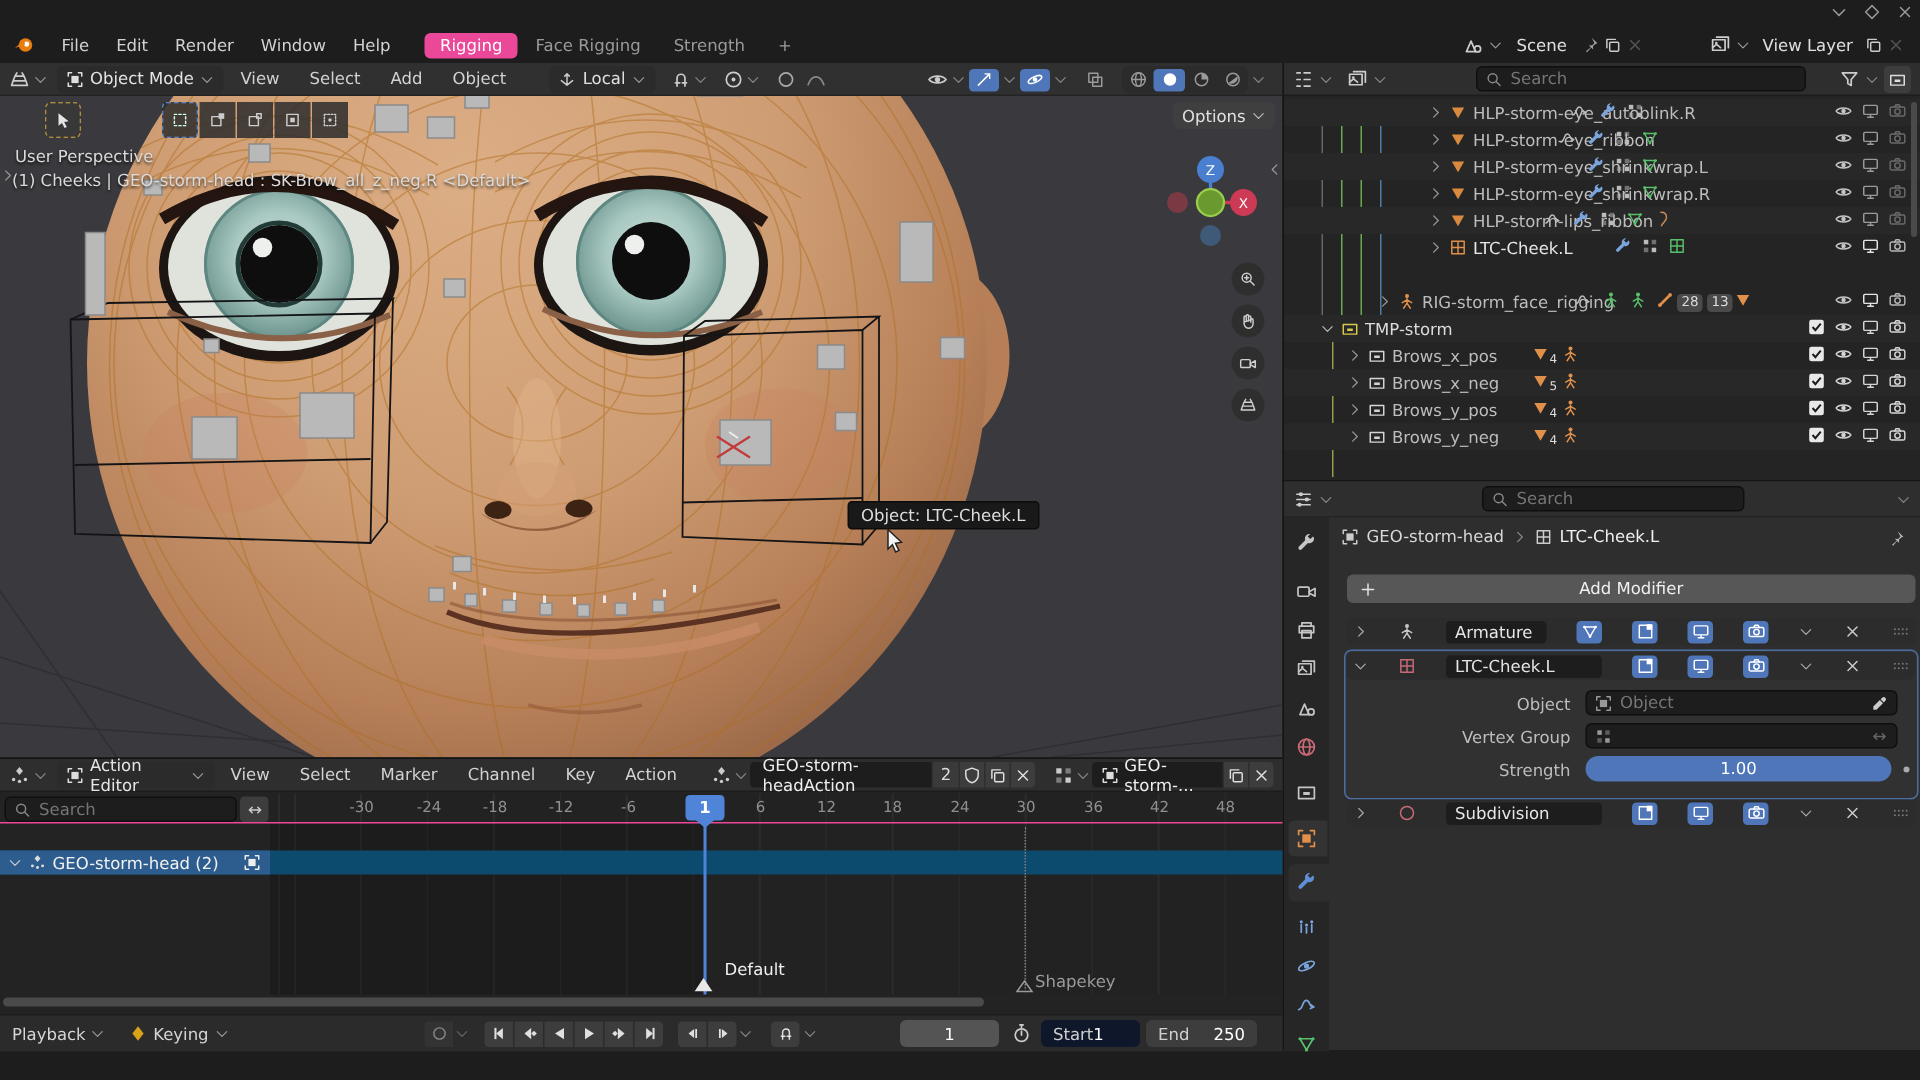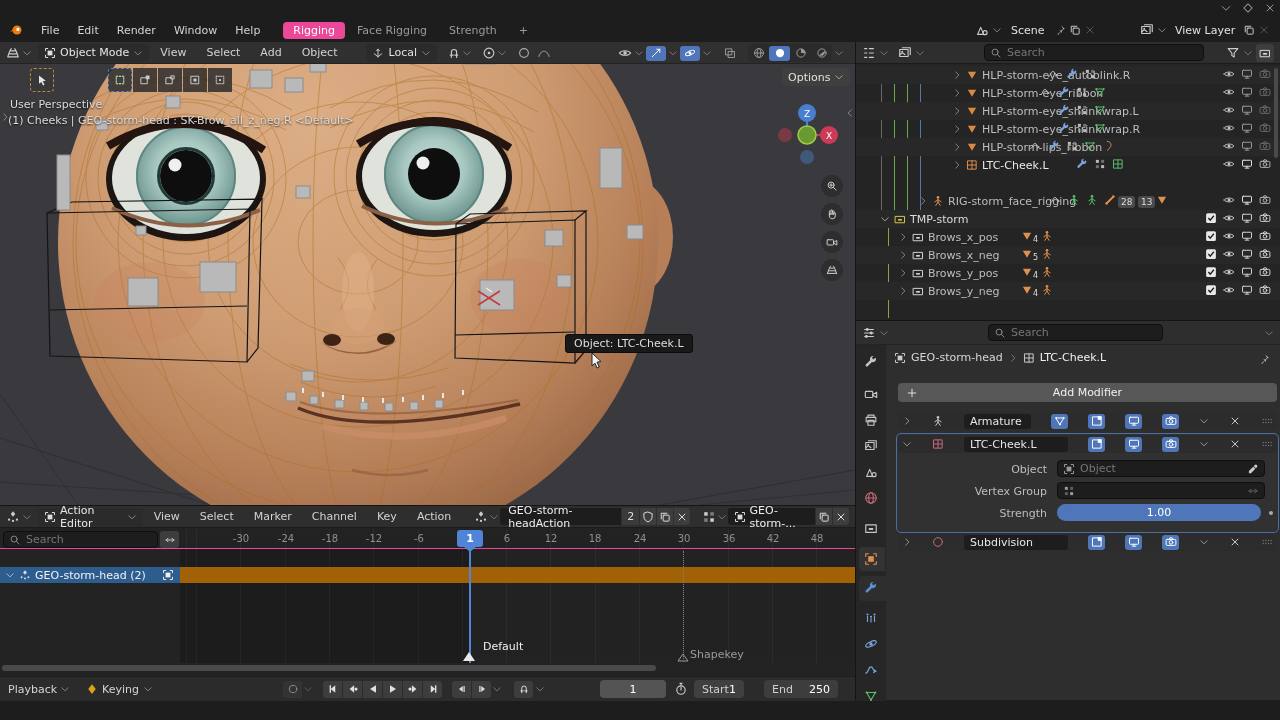--- a/index.html
+++ b/index.html
@@ -1334,21 +1334,21 @@
       <span class="rnum" style="left:490px">6</span>
       <span class="rnum" style="left:534px">12</span>
       <span class="rnum" style="left:578px">18</span>
       <span class="rnum" style="left:623px">24</span>
       <span class="rnum" style="left:667px">30</span>
       <span class="rnum" style="left:712px">36</span>
       <span class="rnum" style="left:756px">42</span>
       <span class="rnum" style="left:800px">48</span>
     </div>
 
-    <div class="a bar" style="left:0;top:61px;width:855px;height:16px;background:#a16207">
+    <div class="a bar" style="left:0;top:61px;width:855px;height:16px;background:#0c4a6e">
       <span class="a" style="left:0;top:0;width:180px;height:16px;background:#2d5c8e"></span>
       <svg class="ic ic10" style="margin-left:5px;color:#ccc;position:relative">
           <use href="#s-chd"></use>
         </svg>
       <svg class="ic ic12" style="margin-left:4px;color:#ddd;position:relative">
           <use href="#s-dope"></use>
         </svg>
       <span style="margin-left:4px;color:#f2f2f2;position:relative">GEO-storm-head (2)</span>
       <svg class="ic ic12 a" style="left:162px;top:2px;color:#eee">
           <use href="#s-cube"></use>
@@ -1472,21 +1472,21 @@
             </svg>
           </span>
         <svg class="ic ic10" style="color:#888">
             <use href="#s-chd"></use>
           </svg>
       </span>
       <span class="a" style="left:600px;top:3px;width:66px;height:18px;background:#545454;border-radius:4px;display:flex;align-items:center;justify-content:center;color:#fff">1</span>
       <svg class="ic a" style="left:674px;top:5px;color:#ccc">
           <use href="#s-sw"></use>
         </svg>
-      <span class="a bar" style="left:694px;top:3px;width:50px;height:18px;background:#404040;border-radius:4px;justify-content:flex-start;padding:0 8px">
+      <span class="a bar" style="left:694px;top:3px;width:66px;height:18px;background:#0f172a;border-radius:4px;justify-content:flex-start;padding:0 8px">
         <span style="color:#cfcfcf">Start</span>
           <span style="color:#fff">1</span>
       </span>
       <span class="a bar" style="left:764px;top:3px;width:74px;height:18px;background:#3d3d3d;border-radius:4px;justify-content:space-between;padding:0 8px">
         <span style="color:#cfcfcf">End</span>
           <span style="color:#fff">250</span>
       </span>
     </div>
   </div>
 

